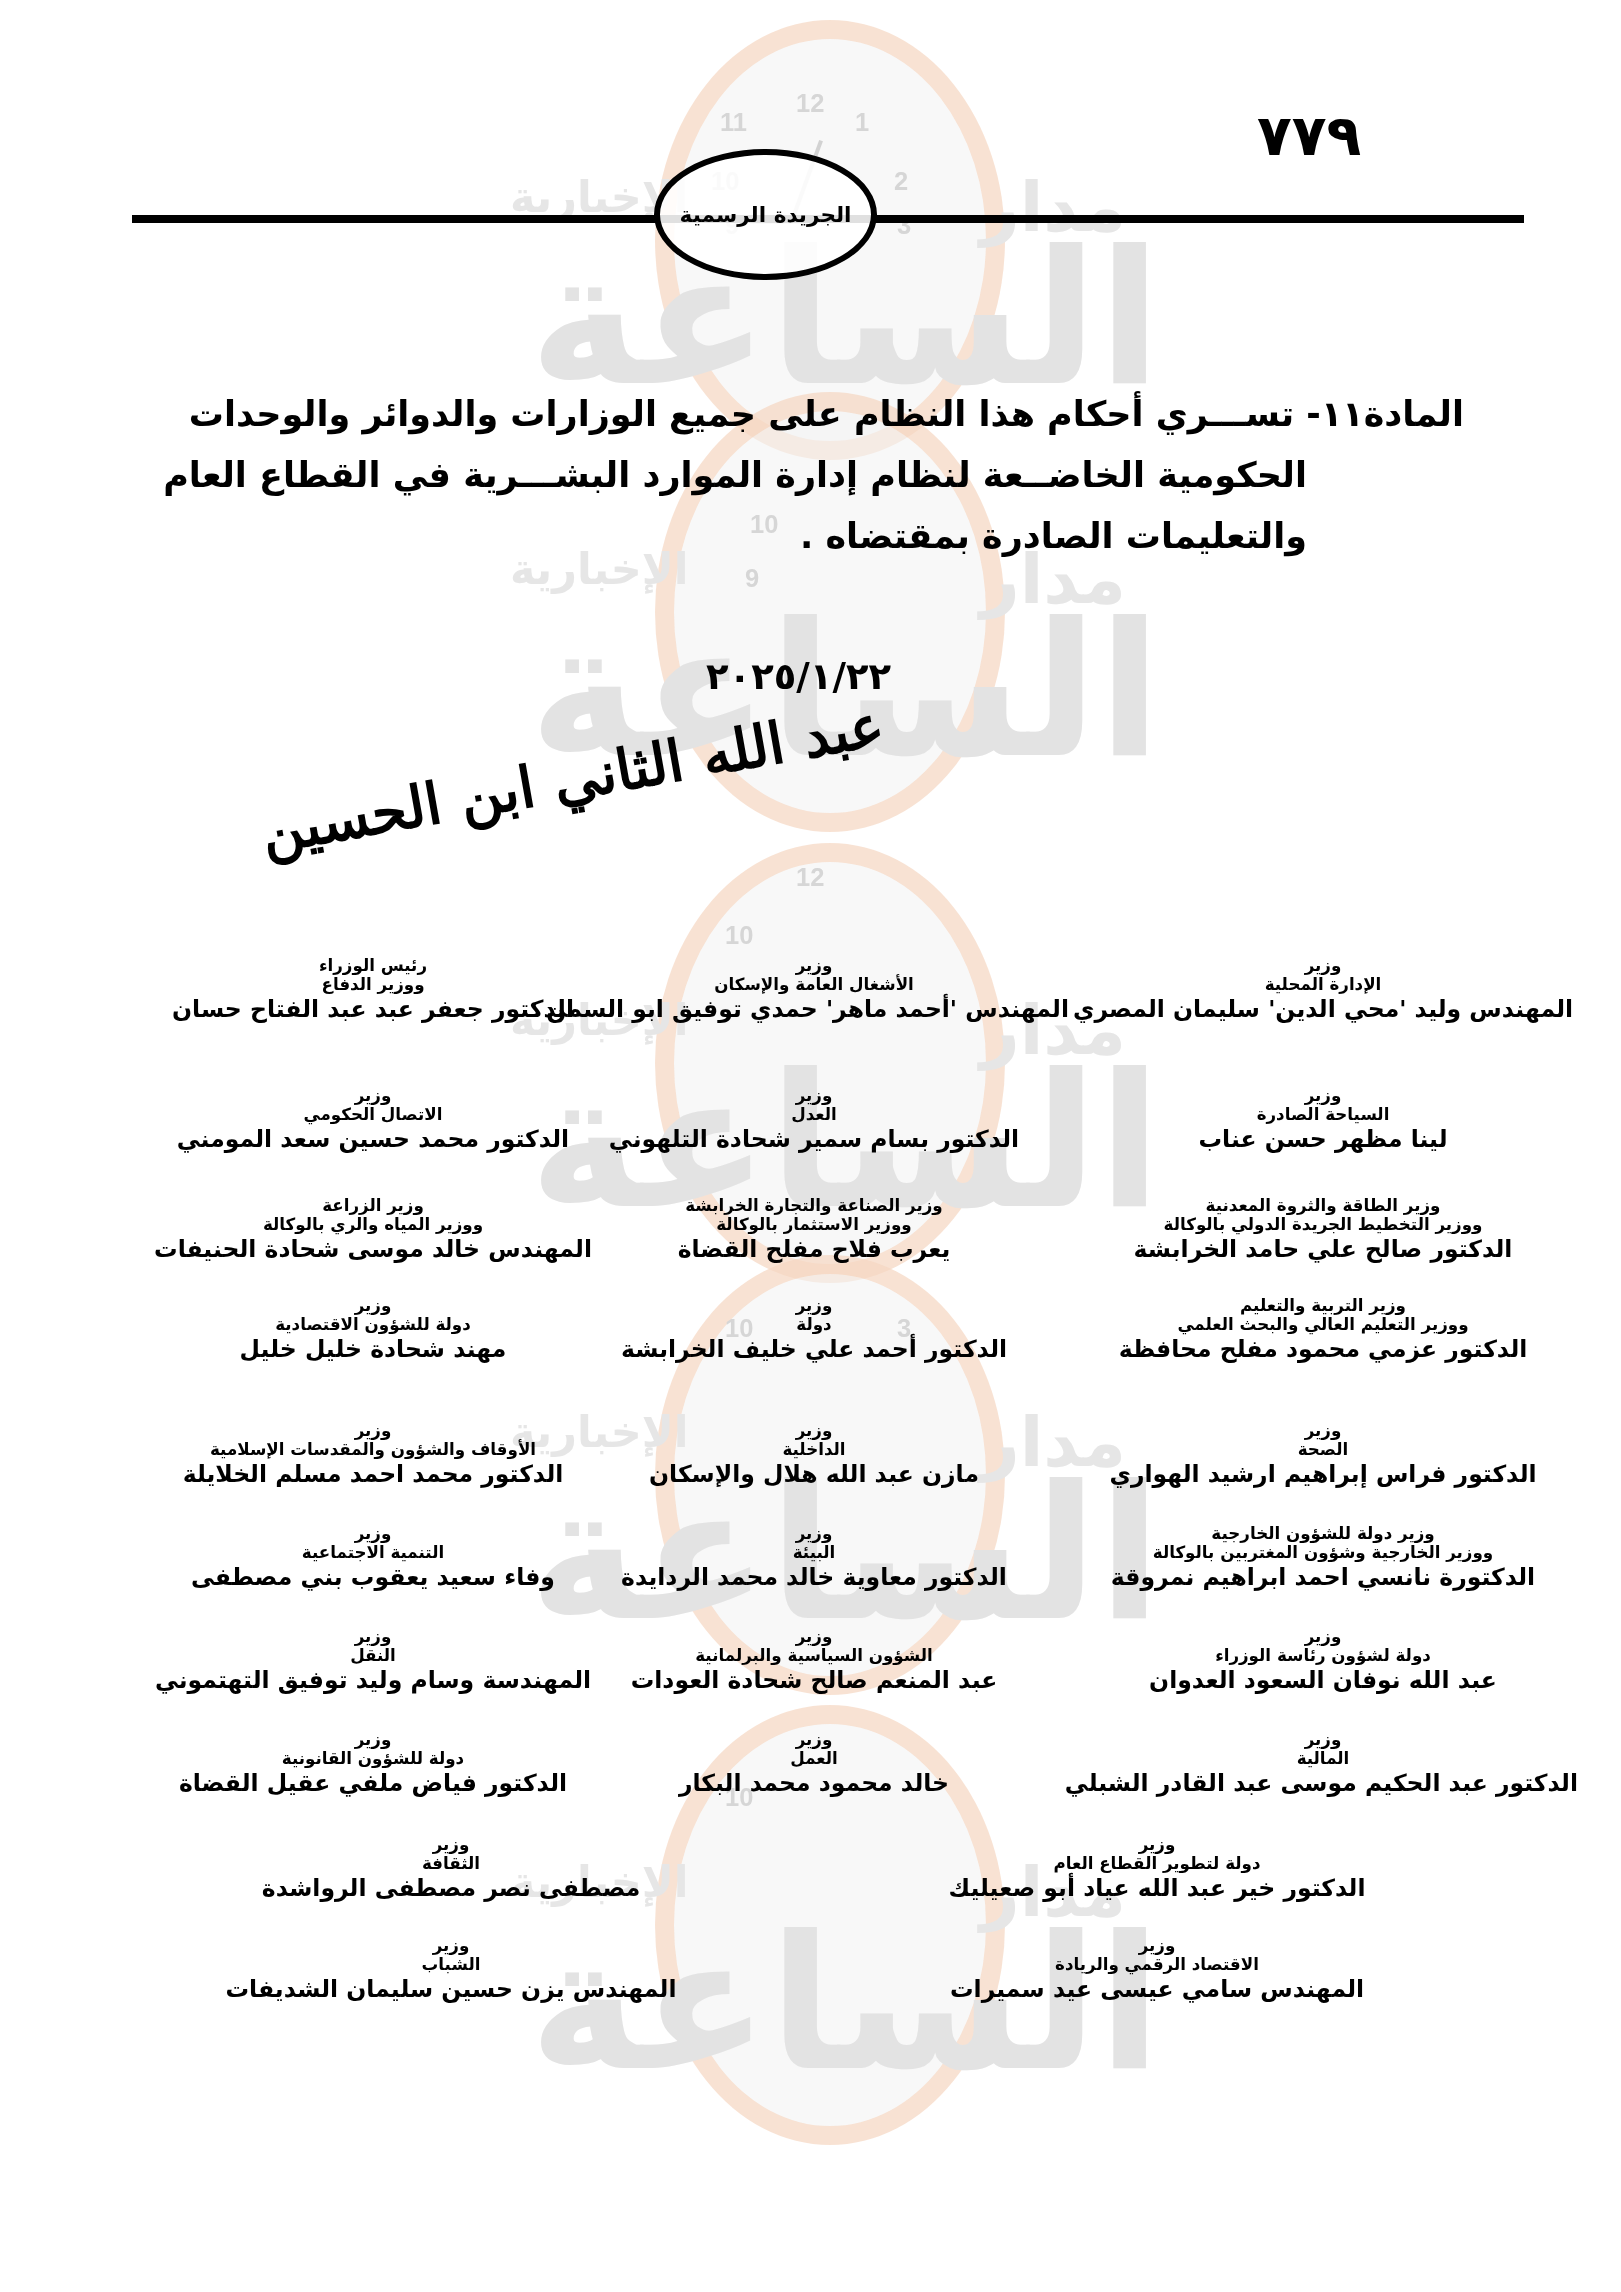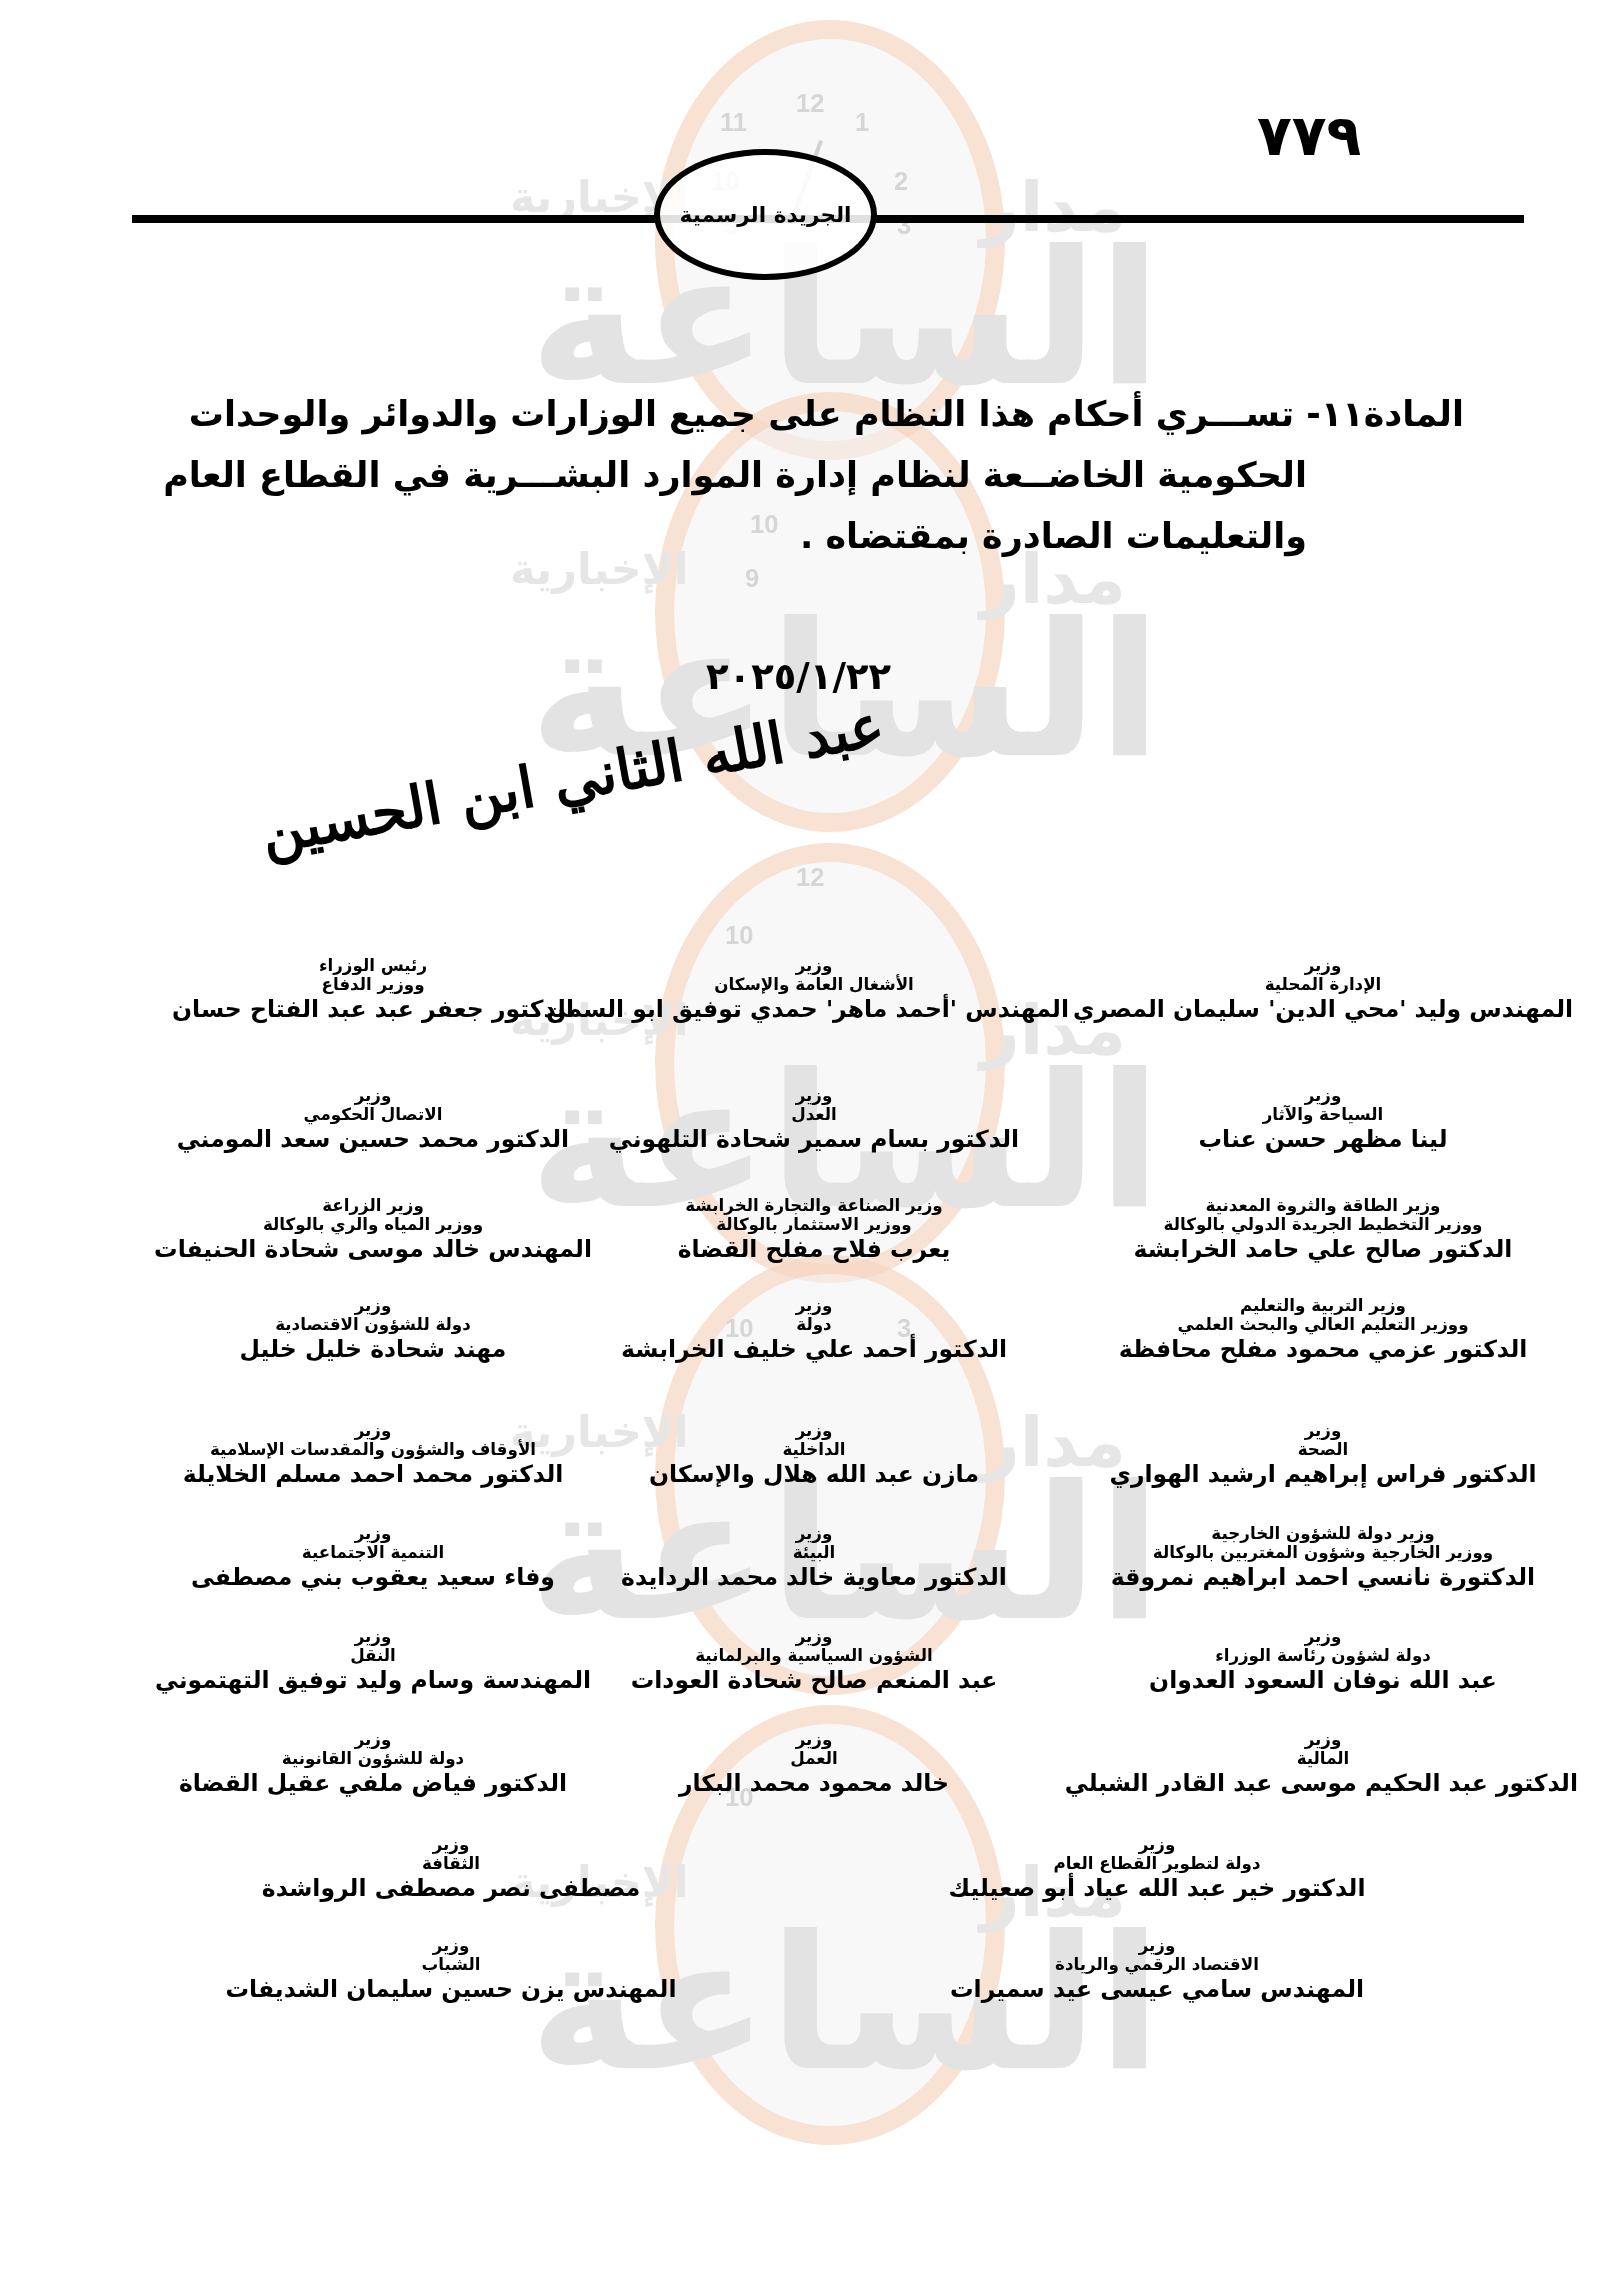--- a/index.html
+++ b/index.html
@@ -137,21 +137,21 @@
   <span class="name">المهندس 'أحمد ماهر' حمدي توفيق ابو السمن</span>
 </div>
 <div class="sig col-l" style="top:956px">
   <span class="role">رئيس الوزراء</span>
   <span class="role">ووزير الدفاع</span>
   <span class="name">الدكتور جعفر عبد عبد الفتاح حسان</span>
 </div>
 
 <div class="sig col-r" style="top:1086px">
   <span class="role">وزير</span>
-  <span class="role">السياحة والآثار</span>
+  <span class="role">السياحة الصادرة</span>
   <span class="name">لينا مظهر حسن عناب</span>
 </div>
 <div class="sig col-m" style="top:1086px">
   <span class="role">وزير</span>
   <span class="role">العدل</span>
   <span class="name">الدكتور بسام سمير شحادة التلهوني</span>
 </div>
 <div class="sig col-l" style="top:1086px">
   <span class="role">وزير</span>
   <span class="role">الاتصال الحكومي</span>

